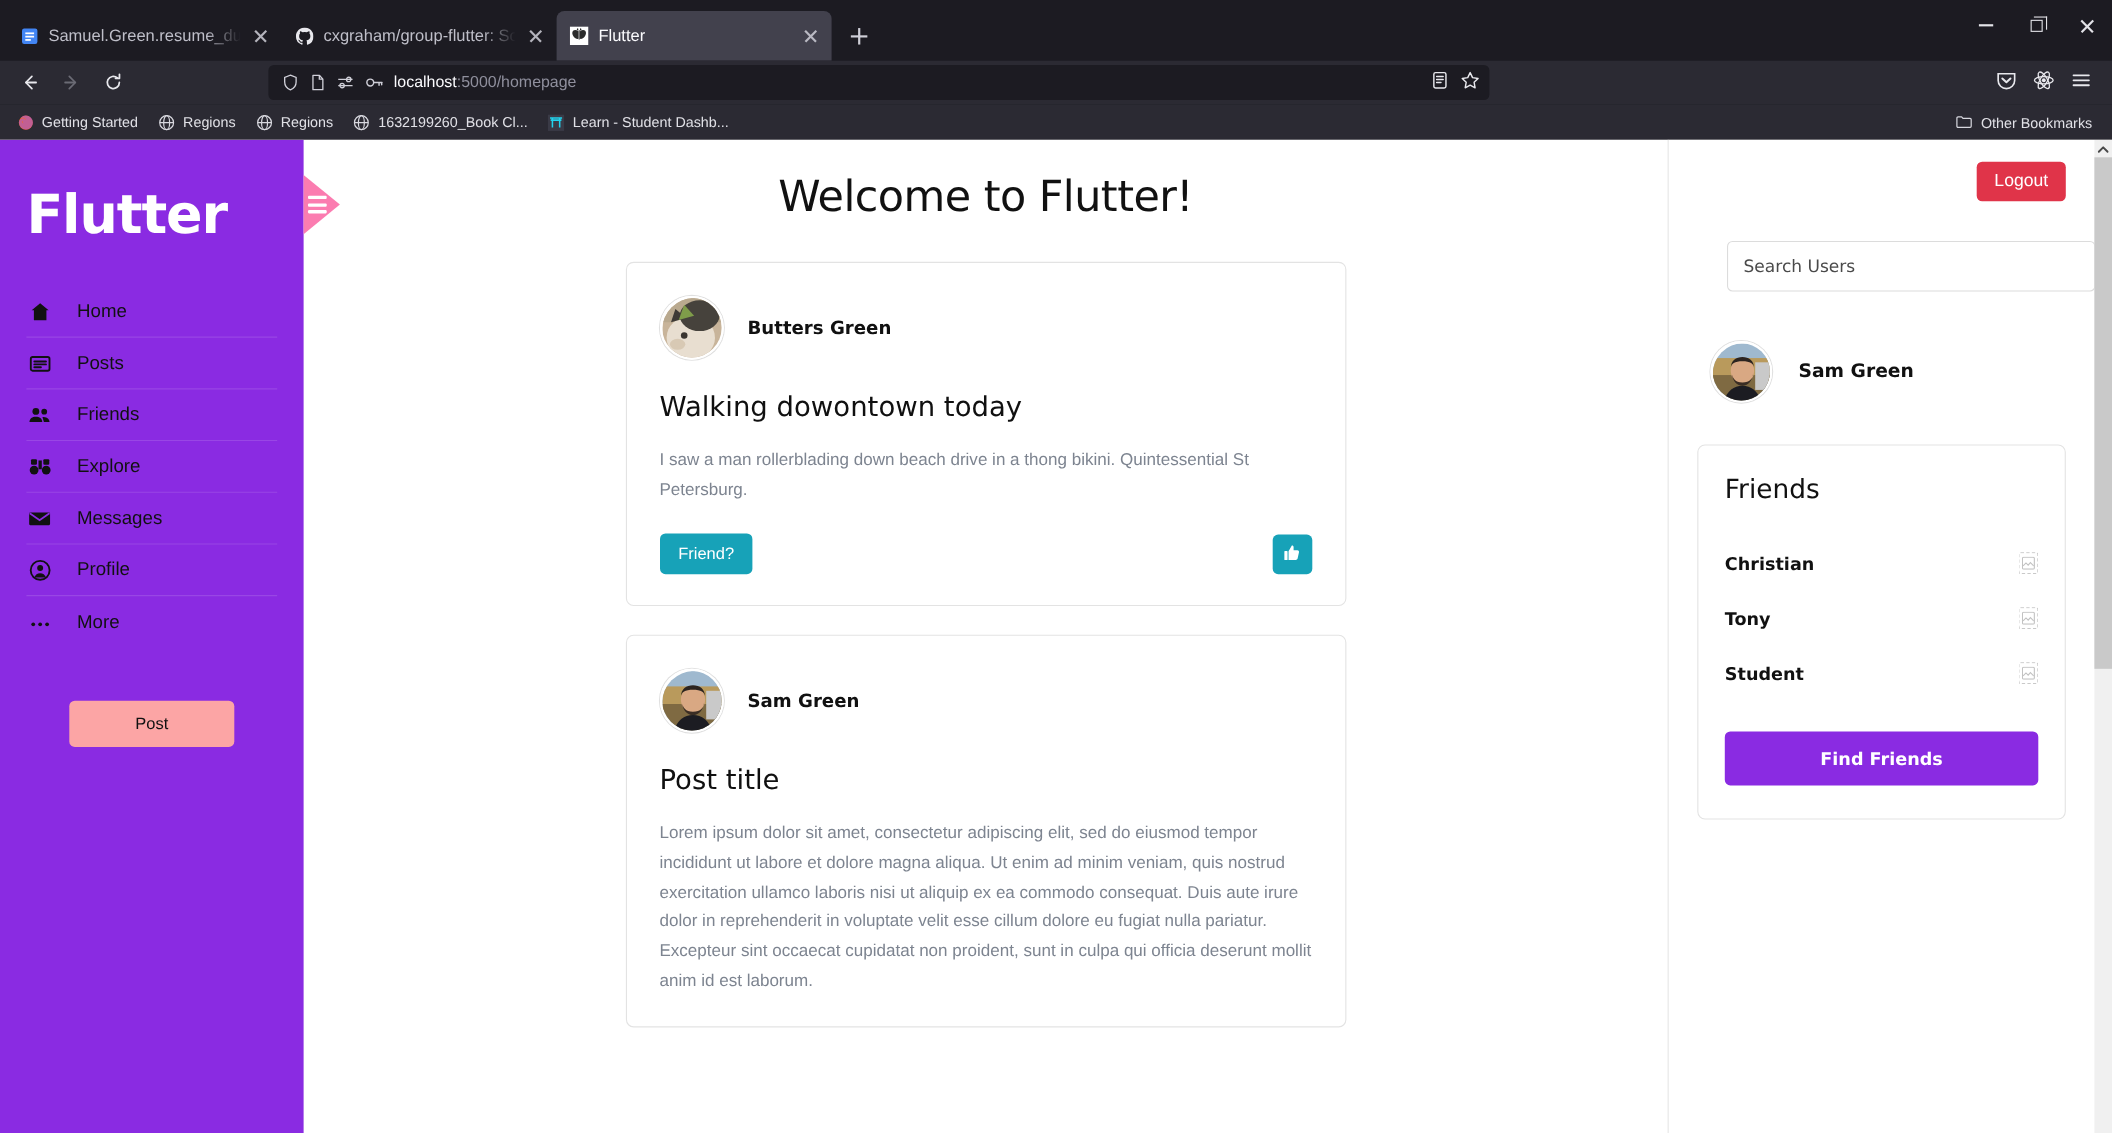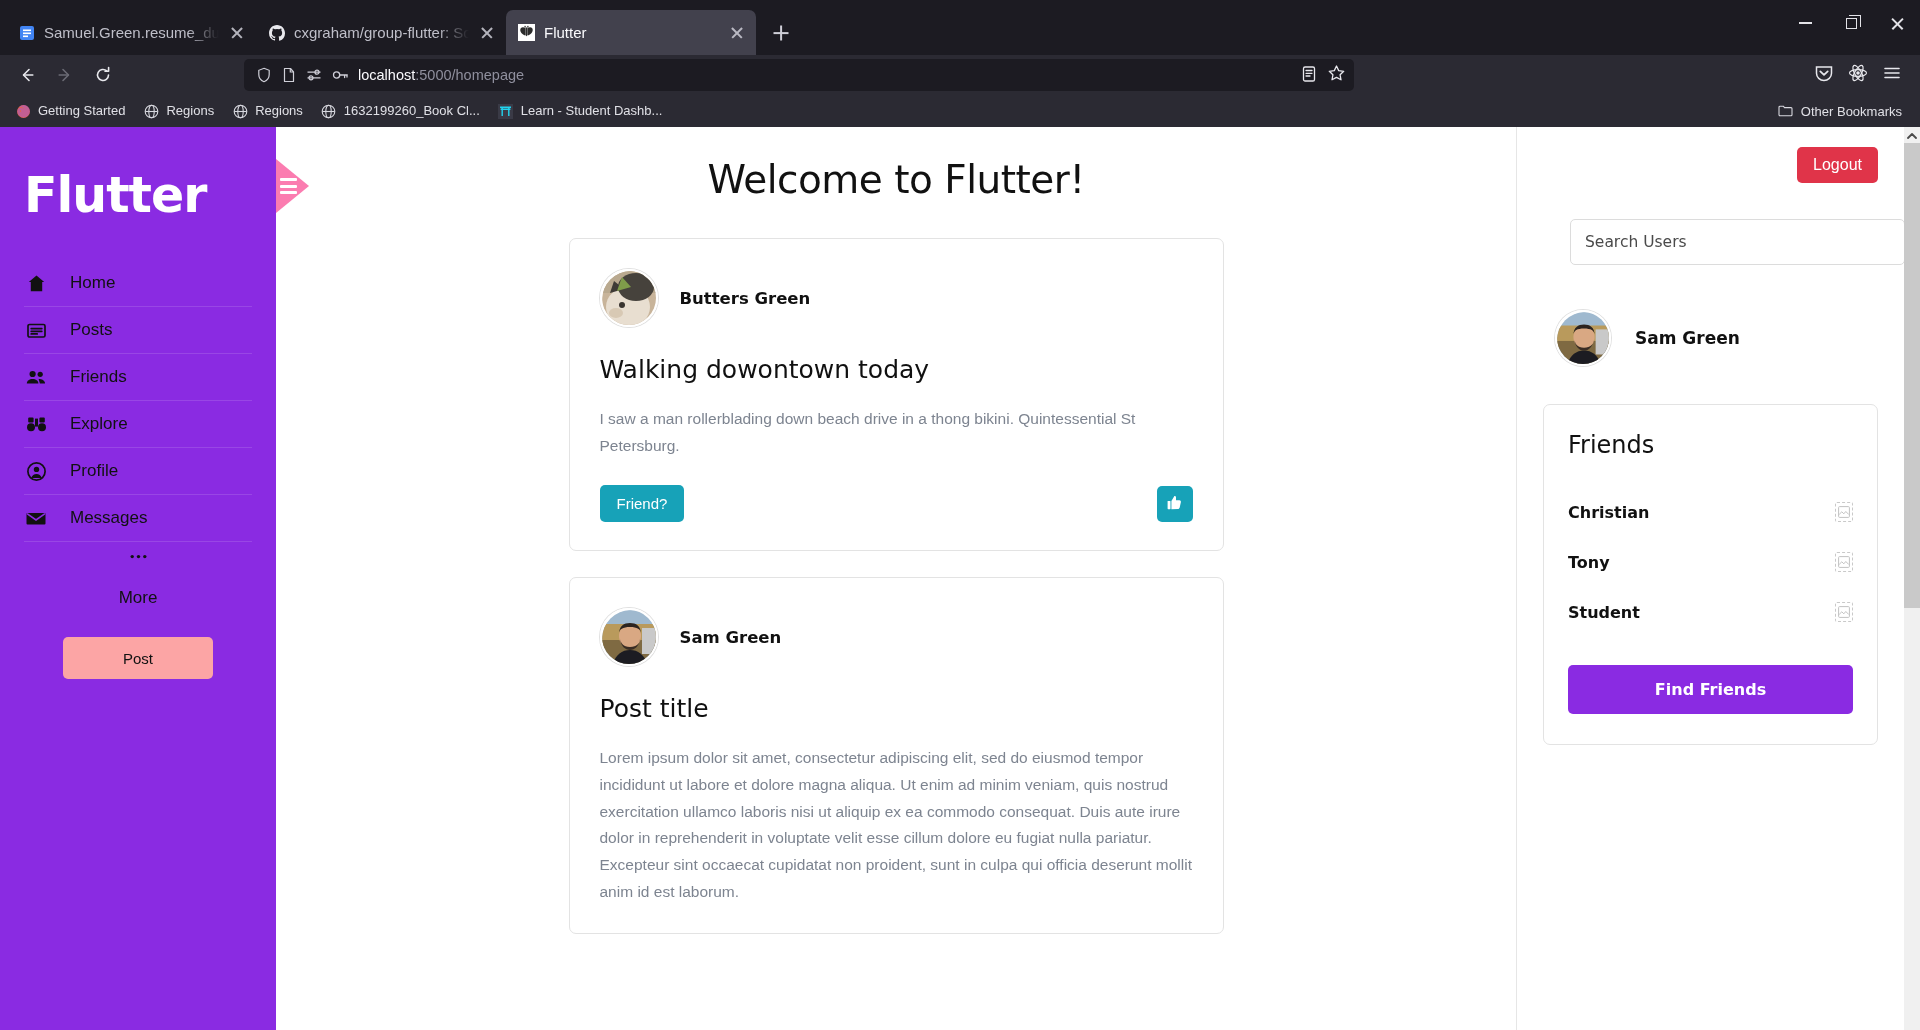--- a/index.html
+++ b/index.html
@@ -93,21 +93,21 @@
   .brand {
     color: #fff; font-size: 49px; font-weight: 800; letter-spacing: -1px;
     padding-left: 24px; margin-bottom: 36px; font-family: "DejaVu Sans", sans-serif;
   }
   .navlist { padding: 0 24px; }
   .navitem {
     display: flex; align-items: center; gap: 22px; height: 47px;
     color: #111; font-size: 17px; border-bottom: 1px solid rgba(255,255,255,0.13);
     cursor: pointer;
   }
-  .navitem:last-child { border-bottom: none; flex-direction: column; }
+  .navitem:last-child { border-bottom: none; }
   .navitem .nico { width: 24px; flex: 0 0 24px; display:flex; align-items:center; justify-content:center; }
   .postbtn {
     display:block; margin: 48px auto 0; width: 150px; height: 42px;
     background: #fca5a5; border: none; border-radius: 5px;
     color: #111; font-size: 15px; font-family:"Liberation Sans", sans-serif; cursor:pointer;
   }
   .sb-toggle {
     position: absolute; left: 276px; top: 32px; width: 0; height: 0;
     border-top: 27px solid transparent; border-bottom: 27px solid transparent;
     border-left: 33px solid #fb7cb0;
@@ -422,36 +422,36 @@
                 <rect x="13.4" y="3.4" width="5.4" height="5.2" rx="1" fill="#111"></rect>
                 <rect x="9" y="4.6" width="3" height="8" fill="#111"></rect>
                 <circle cx="5" cy="13.3" r="4" fill="#111"></circle>
                 <circle cx="16" cy="13.3" r="4" fill="#111"></circle>
               </svg>
           </span>
           <span>Explore</span>
         </div>
         <div class="navitem">
           <span class="nico">
+            <svg width="22" height="21" viewBox="0 0 22 21">
+                <rect x="1.5" y="5" width="19" height="11.4" rx="1" fill="#111"></rect>
+                <path d="M2 5.6l9 6.3 9-6.3" fill="none" stroke="#8a2be2" stroke-width="1.7"></path>
+              </svg>
+          </span>
+          <span>Messages</span>
+        </div>
+        <div class="navitem">
+          <span class="nico">
             <svg width="21" height="21" viewBox="0 0 21 21">
                 <circle cx="10.5" cy="10.5" r="8.6" fill="none" stroke="#111" stroke-width="1.7"></circle>
                 <circle cx="10.5" cy="8.4" r="2.7" fill="#111"></circle>
                 <path d="M5.2 17c.9-2.6 2.8-3.9 5.3-3.9s4.4 1.3 5.3 3.9z" fill="#111"></path>
               </svg>
           </span>
           <span>Profile</span>
-        </div>
-        <div class="navitem">
-          <span class="nico">
-            <svg width="22" height="21" viewBox="0 0 22 21">
-                <rect x="1.5" y="5" width="19" height="11.4" rx="1" fill="#111"></rect>
-                <path d="M2 5.6l9 6.3 9-6.3" fill="none" stroke="#8a2be2" stroke-width="1.7"></path>
-              </svg>
-          </span>
-          <span>Messages</span>
         </div>
         <div class="navitem">
           <span class="nico">
             <svg width="21" height="21" viewBox="0 0 21 21">
                 <circle cx="4.2" cy="12.6" r="1.7" fill="#111"></circle>
                 <circle cx="10.5" cy="12.6" r="1.7" fill="#111"></circle>
                 <circle cx="16.8" cy="12.6" r="1.7" fill="#111"></circle>
               </svg>
           </span>
           <span>More</span>

